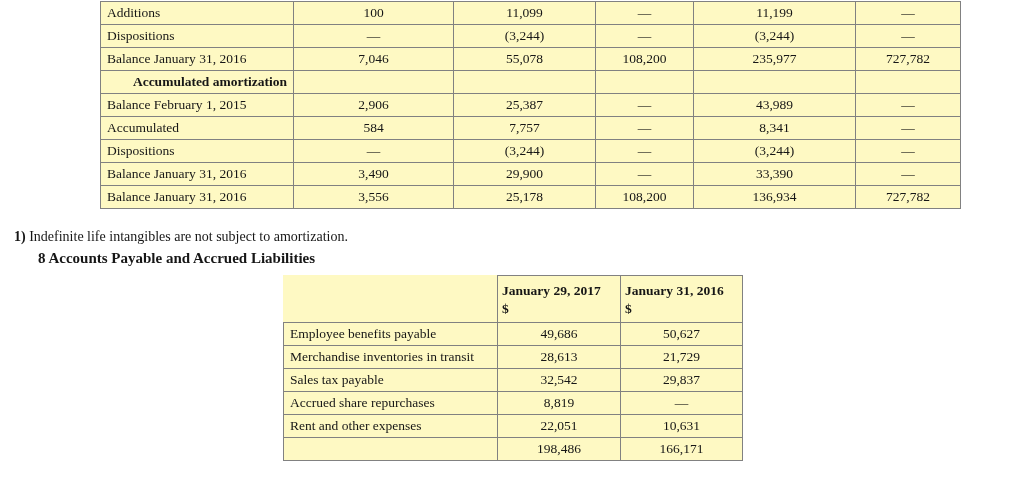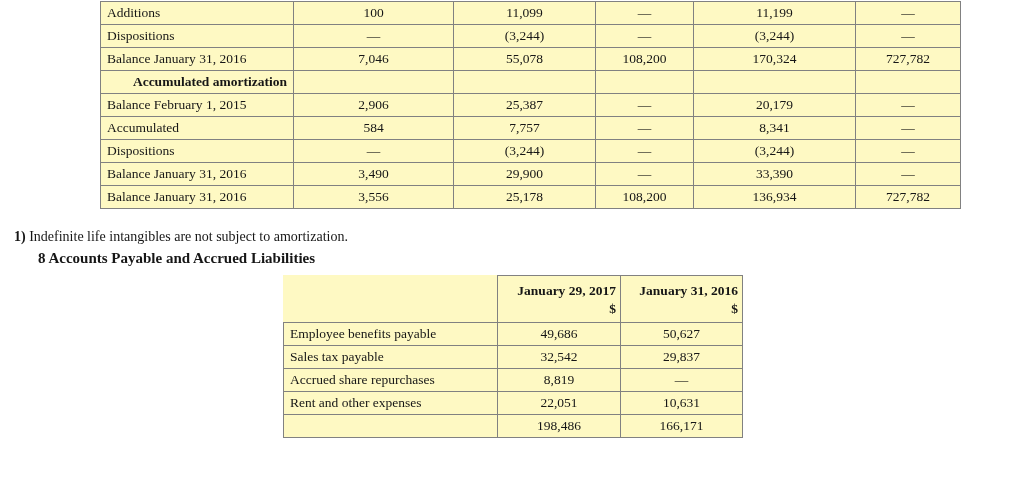--- a/index.html
+++ b/index.html
@@ -21,21 +21,21 @@
     white-space: nowrap;
     overflow: hidden;
     font-weight: normal;
   }
   .label-cell { text-align: left; }
   .num-cell { text-align: center; }
   tr.section-row .label-cell { font-weight: bold; text-align: right; }
 
   .payables thead th.spacer { border: none; background: transparent; }
   .payables thead th.col-hdr {
-    font-weight: bold; text-align: right;
+    font-weight: bold; text-align: left;
     height: 42px; padding: 2px 4px; vertical-align: middle;
   }
   .hdr-date { font-size: 13.5px; line-height: 18px; font-weight: bold; }
   .hdr-cur  { font-size: 13.5px; line-height: 17px; font-weight: bold; }
 
   .footnote { position: absolute; left: 14px; top: 229px; font-size: 14px; }
   .fn-marker { font-weight: bold; }
   .section-heading { position: absolute; left: 38px; top: 250px; font-size: 15px; font-weight: bold; text-align: center; }
 </style>
 </head>
@@ -67,37 +67,37 @@
           <td class="num-cell">(3,244)</td>
           <td class="num-cell">—</td>
           <td class="num-cell">(3,244)</td>
           <td class="num-cell">—</td>
         </tr>
         <tr>
           <td class="label-cell">Balance January 31, 2016</td>
           <td class="num-cell">7,046</td>
           <td class="num-cell">55,078</td>
           <td class="num-cell">108,200</td>
-          <td class="num-cell">170,324</td>
+          <td class="num-cell">235,977</td>
           <td class="num-cell">727,782</td>
         </tr>
         <tr class="section-row">
           <td class="label-cell">Accumulated amortization</td>
           <td class="num-cell"></td>
           <td class="num-cell"></td>
           <td class="num-cell"></td>
           <td class="num-cell"></td>
           <td class="num-cell"></td>
         </tr>
         <tr>
           <td class="label-cell">Balance February 1, 2015</td>
           <td class="num-cell">2,906</td>
           <td class="num-cell">25,387</td>
           <td class="num-cell">—</td>
-          <td class="num-cell">20,179</td>
+          <td class="num-cell">43,989</td>
           <td class="num-cell">—</td>
         </tr>
         <tr>
           <td class="label-cell">Accumulated</td>
           <td class="num-cell">584</td>
           <td class="num-cell">7,757</td>
           <td class="num-cell">—</td>
           <td class="num-cell">8,341</td>
           <td class="num-cell">—</td>
         </tr>
@@ -154,20 +154,25 @@
         </th>
       </tr>
     </thead>
     <tbody>
         <tr>
           <td class="label-cell">Employee benefits payable</td>
           <td class="num-cell">49,686</td>
           <td class="num-cell">50,627</td>
         </tr>
         <tr>
+          <td class="label-cell">Merchandise inventories in transit</td>
+          <td class="num-cell">28,613</td>
+          <td class="num-cell">21,729</td>
+        </tr>
+        <tr>
           <td class="label-cell">Sales tax payable</td>
           <td class="num-cell">32,542</td>
           <td class="num-cell">29,837</td>
         </tr>
         <tr>
           <td class="label-cell">Accrued share repurchases</td>
           <td class="num-cell">8,819</td>
           <td class="num-cell">—</td>
         </tr>
         <tr>

